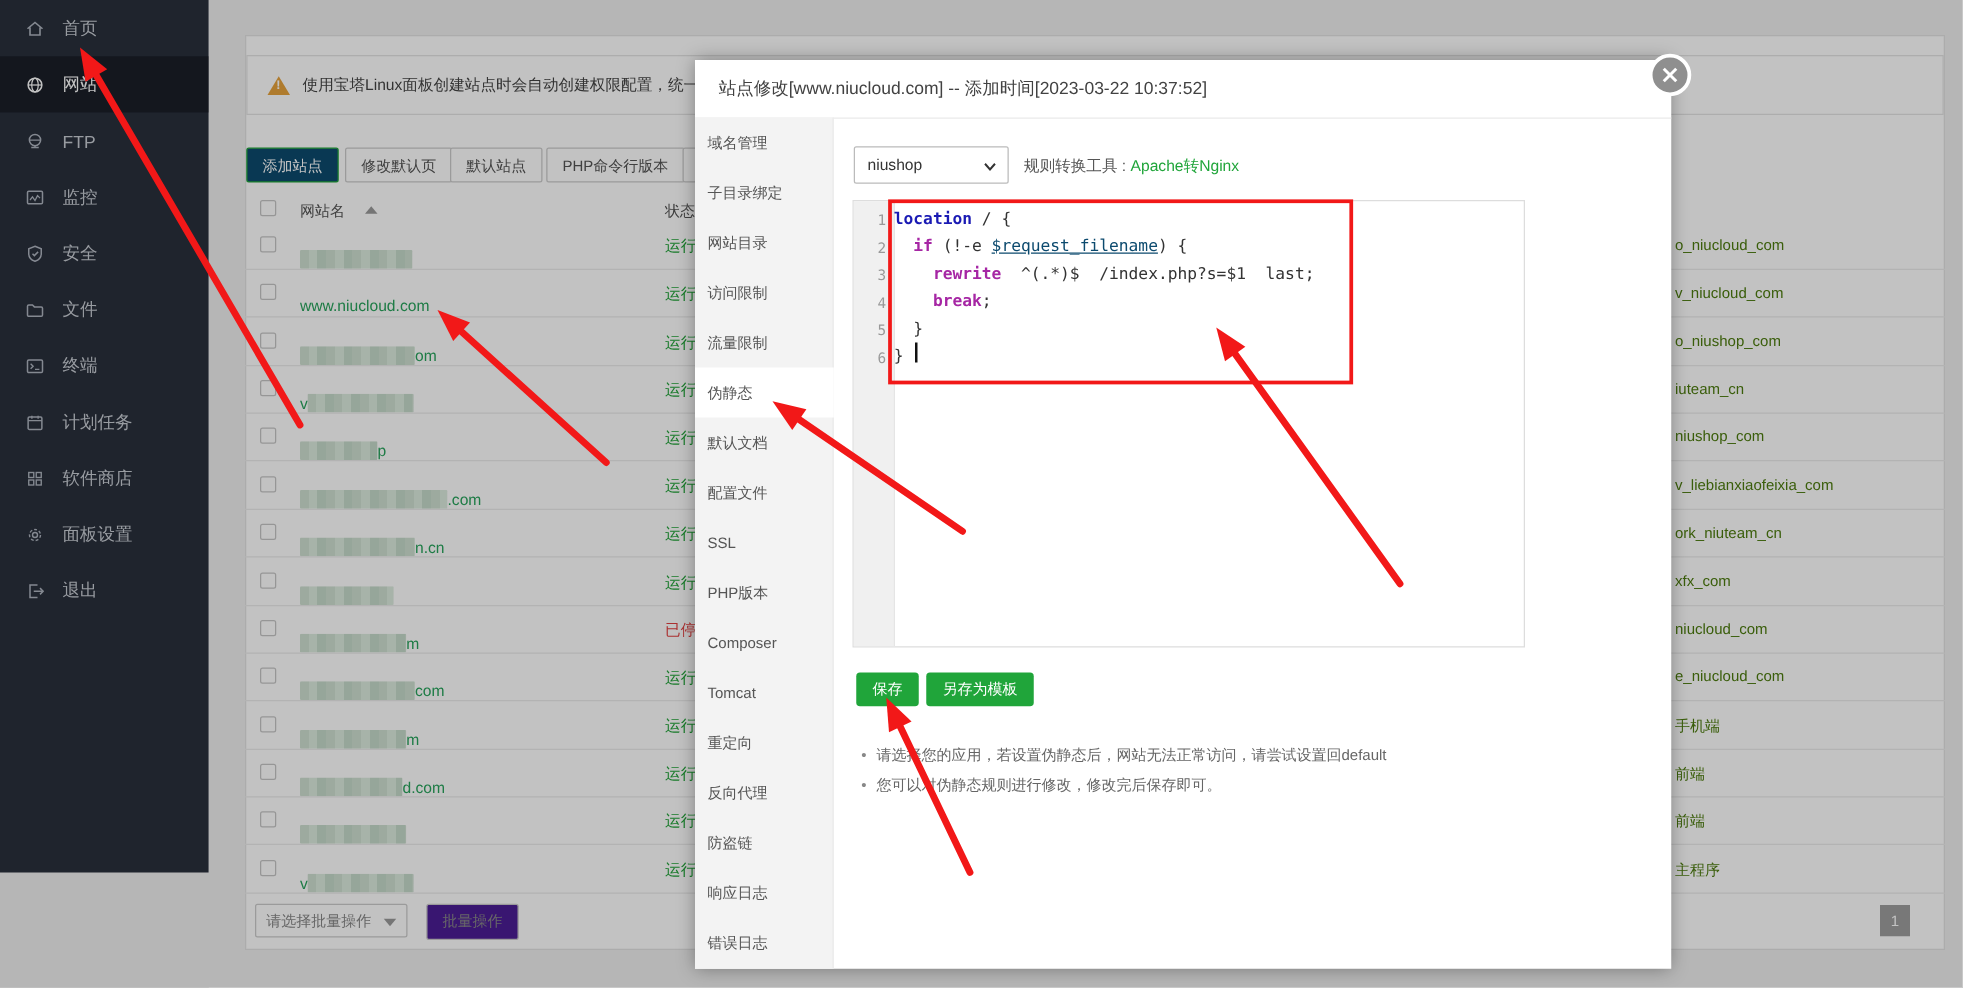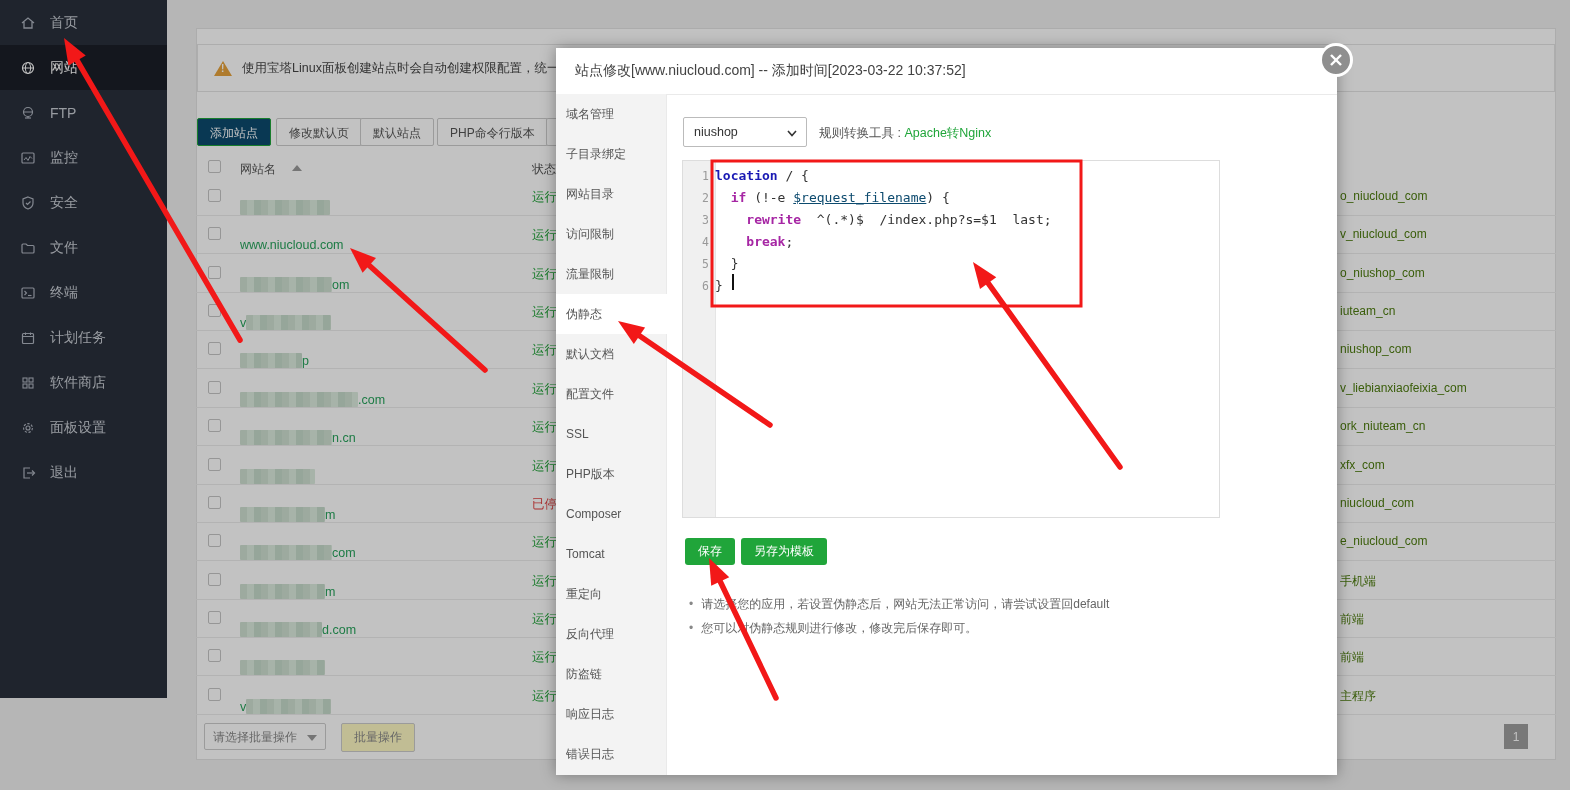--- a/index.html
+++ b/index.html
@@ -28,21 +28,21 @@
   .row .cbx{left:12px;top:11px;}
   .row .nm{position:absolute;left:44px;top:11px;font-size:12.5px;color:#28a35c;white-space:nowrap;cursor:pointer;margin-top:11px;}
   .redact{display:inline-block;height:15px;vertical-align:-3px;border-radius:1px;
           background:repeating-linear-gradient(90deg,#cfe0d2 0 7px,#dcebdf 7px 14px,#c6dacb 14px 21px),
                      repeating-linear-gradient(0deg,rgba(255,255,255,.25) 0 7px,rgba(0,0,0,.03) 7px 14px);}
   .row .st{position:absolute;left:336px;top:11px;font-size:12.5px;}
   .row .rk{position:absolute;left:1144px;top:11px;font-size:12px;color:#4d7c0f;white-space:nowrap;}
   
   #batch-select{position:absolute;left:37px;top:723px;width:122px;height:27px;border:1px solid #ccc;border-radius:2px;background:#fff;font-size:12px;color:#888;line-height:27px;padding-left:8px;box-sizing:border-box;cursor:pointer;}
   #batch-select .dd{position:absolute;right:8px;top:11px;width:0;height:0;border-left:5px solid transparent;border-right:5px solid transparent;border-top:6px solid #9a9a9a;}
-  #batch-btn{position:absolute;left:174px;top:723px;height:27px;line-height:27px;padding:0 12px;border:1px solid #ccc;border-radius:2px;background:#fef9c3;font-size:12px;color:#888;cursor:pointer;}
+  #batch-btn{position:absolute;left:174px;top:723px;height:27px;line-height:27px;padding:0 12px;border:1px solid #ccc;border-radius:2px;background:#4c1d95;font-size:12px;color:#888;cursor:pointer;}
   #pager{position:absolute;left:1337px;top:724px;width:24px;height:25px;background:#9e9e9e;color:#fff;font-size:12px;display:flex;align-items:center;justify-content:center;cursor:pointer;}
   
   #overlay{left:0;top:0;width:1570px;height:790px;background:rgba(0,0,0,.24);z-index:2;}
   
   #modal{left:556px;top:48px;width:781px;height:727px;background:#fff;z-index:3;box-shadow:0 0 14px rgba(0,0,0,.35);}
   #modal-title{position:absolute;left:19px;top:14px;font-size:14px;color:#424242;}
   #modal-head-line{position:absolute;left:0;top:46px;width:781px;border-top:1px solid #eaeaea;}
   #modal-menu{position:absolute;left:0;top:46px;width:111px;height:681px;background:#f3f3f3;border-right:1px solid #eaeaea;box-sizing:border-box;}
   .mmi{height:40px;line-height:40px;padding-left:10px;font-size:12px;color:#555;cursor:pointer;}
   .mmi.act{background:#fff;margin-right:-1px;}

